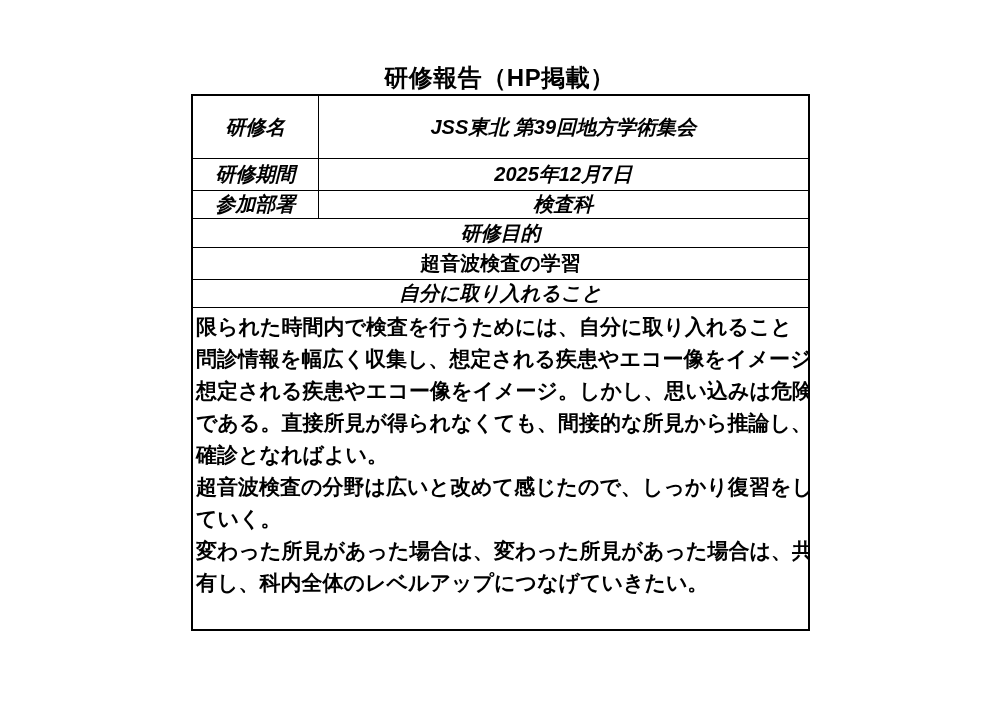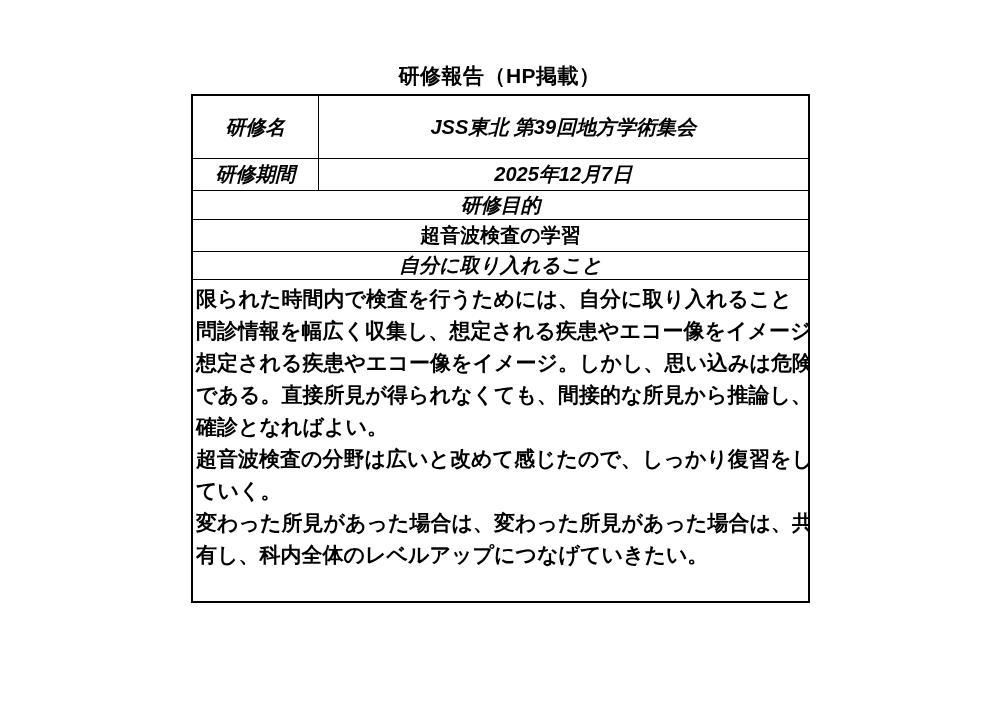--- a/index.html
+++ b/index.html
@@ -15,21 +15,21 @@
     font-weight: bold;
     color: #000000;
     overflow: hidden;
   }
   .doc-title {
     position: absolute;
     left: 191px;
     top: 62px;
     width: 617px;
     text-align: center;
-    font-size: 21px;
+    font-size: 24px;
     letter-spacing: 0.5px;
   }
   table.report-table {
     position: absolute;
     left: 191px;
     top: 94px;
     width: 617px;
     border-collapse: collapse;
     table-layout: fixed;
     border: 2px solid #000000;
@@ -74,20 +74,24 @@
   </colgroup>
   <tbody>
     <tr class="row-name">
       <td class="cell-center">研修名</td>
       <td class="cell-center">JSS東北 第39回地方学術集会</td>
     </tr>
     <tr class="row-period">
       <td class="cell-center">研修期間</td>
       <td class="cell-center">2025年12月7日</td>
     </tr>
+    <tr class="row-dept">
+      <td class="cell-center">参加部署</td>
+      <td class="cell-center">検査科</td>
+    </tr>
     <tr class="row-purpose-header">
       <td class="cell-center" colspan="2">研修目的</td>
     </tr>
     <tr class="row-purpose-value">
       <td class="cell-left" colspan="2">超音波検査の学習</td>
     </tr>
     <tr class="row-takeaway-header">
       <td class="cell-center" colspan="2">自分に取り入れること</td>
     </tr>
     <tr class="row-takeaway-body">

